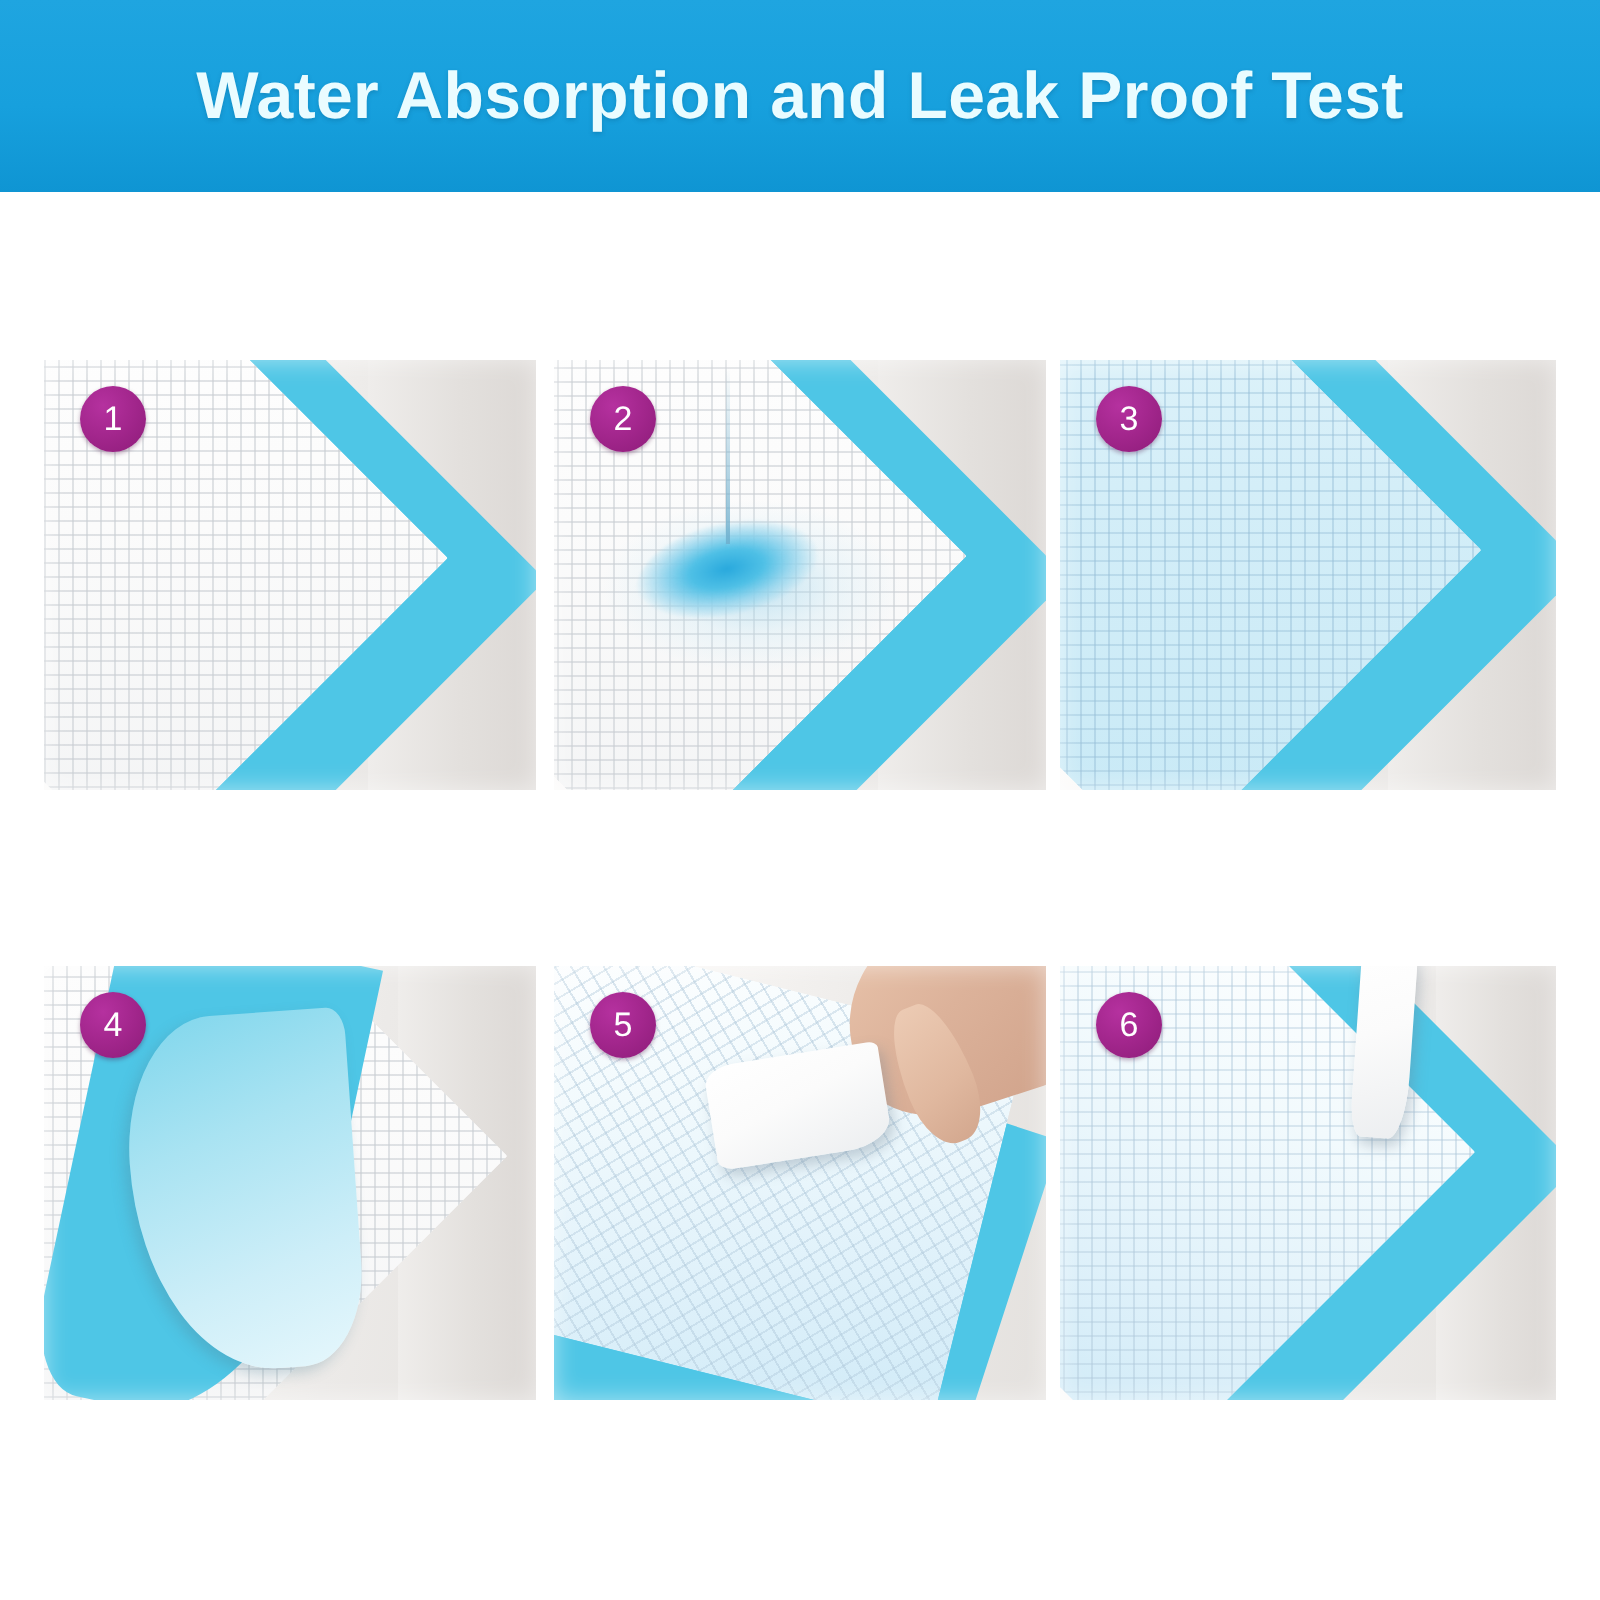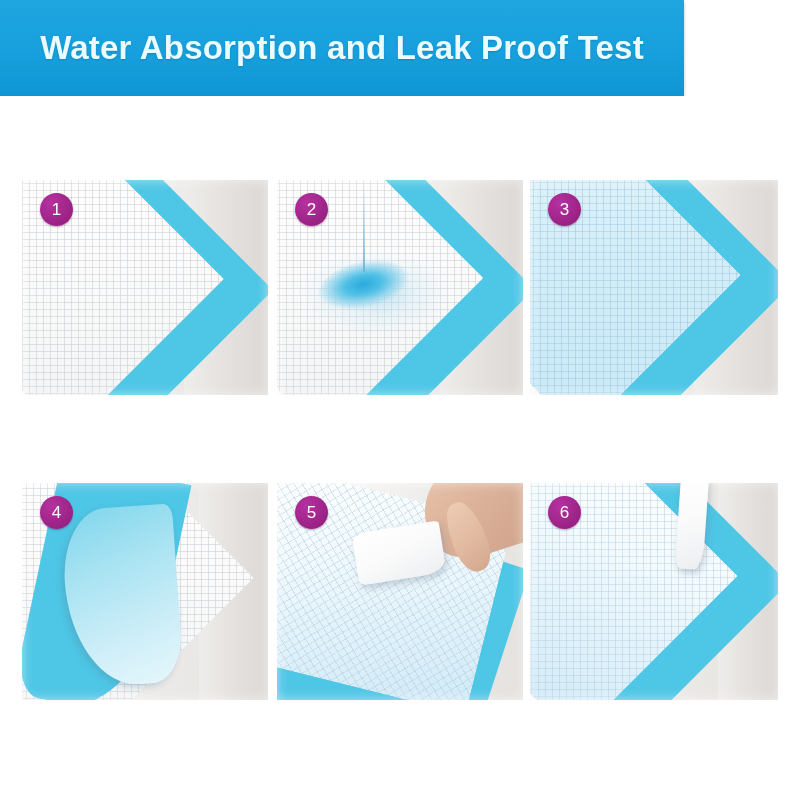--- a/index.html
+++ b/index.html
@@ -6,21 +6,21 @@
   body{
     width:800px;height:800px;
     background:#ffffff;
     font-family:"Liberation Sans", sans-serif;
     overflow:hidden;
     position:relative;
   }
 
   
   .banner{
-    position:absolute;left:0;top:0;width:684px;height:96px;
+    position:absolute;left:0;top:0;width:800px;height:96px;
     background:linear-gradient(180deg,#1fa5e0 0%,#17a0dd 55%,#0f95d3 100%);
     display:flex;align-items:center;justify-content:center;
     box-shadow:0 2px 3px rgba(0,80,130,.35);
   }
   .banner-title{
     color:#eafcff;
     font-size:33px;
     font-weight:bold;
     letter-spacing:.2px;
     text-shadow:0 1px 2px rgba(0,70,110,.25);

